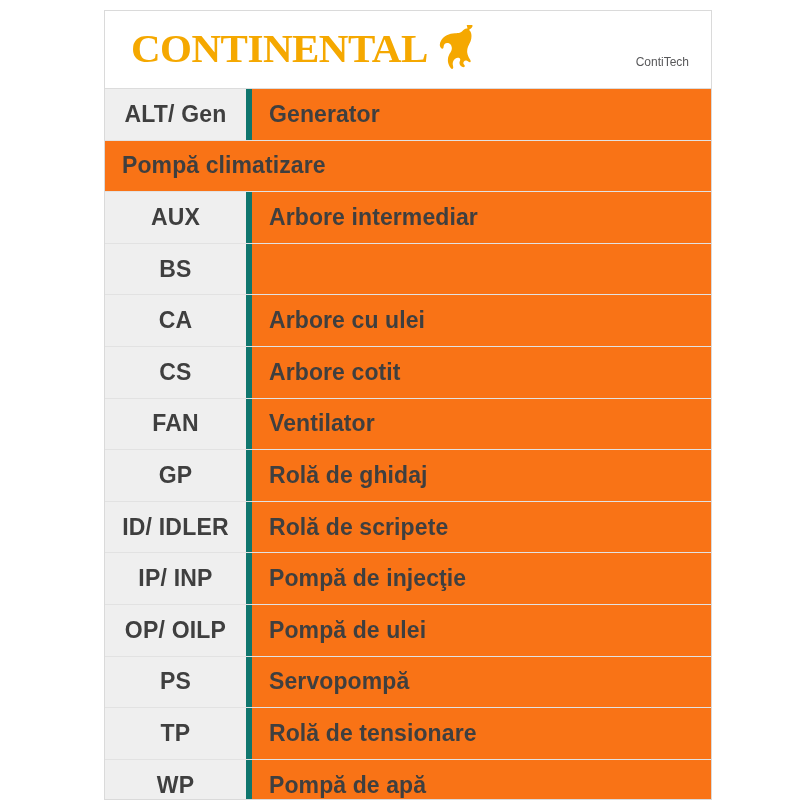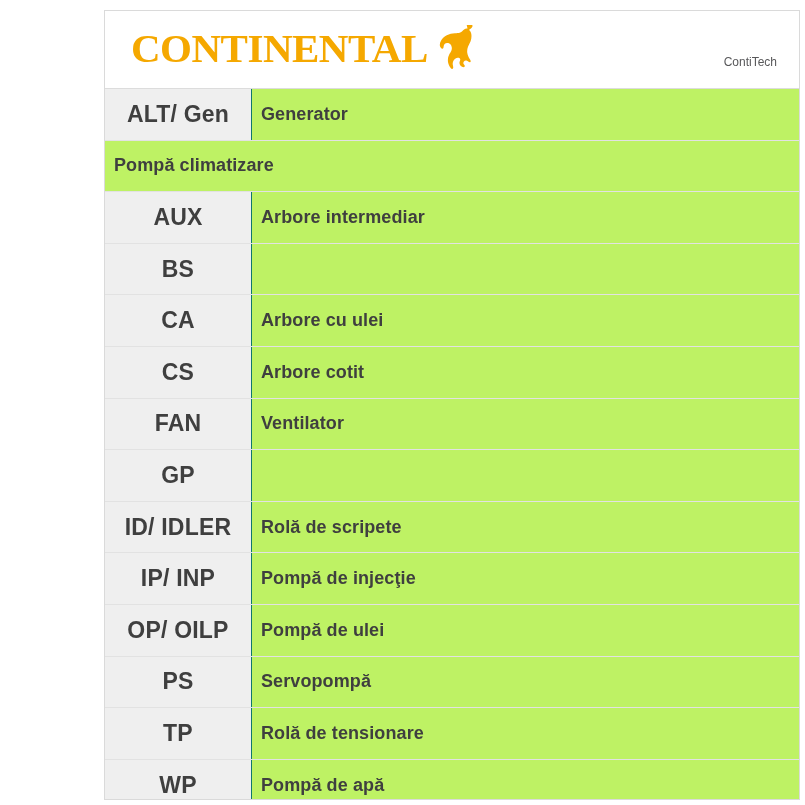--- a/index.html
+++ b/index.html
@@ -10,23 +10,23 @@
     width: 805px;
     height: 805px;
     background: #ffffff;
     font-family: "Liberation Sans", sans-serif;
     overflow: hidden;
   }
   .sheet {
     position: absolute;
     left: 104px;
     top: 10px;
-    width: 696px;
+    width: 608px;
     height: 790px;
-    background: #bef264;
+    background: #f97316;
     border: 1px solid #dadada;
     box-sizing: border-box;
     overflow: hidden;
   }
   
   .header {
     position: relative;
     height: 78px;
     border-bottom: 1px solid #dcdcdc;
     background: #ffffff;
@@ -74,37 +74,37 @@
     border-bottom: 1px solid #e2e2e2;
     box-sizing: border-box;
   }
   .row:last-child {
     border-bottom: none;
   }
   .cell-code {
     width: 147px;
     min-width: 147px;
     background: #efefef;
-    border-right: 1px solid #0f766e;
+    border-right: 6px solid #0f766e;
     display: flex;
     align-items: center;
     justify-content: center;
     box-sizing: border-box;
     font-size: 23px;
     font-weight: bold;
     color: #3f3f3f;
     letter-spacing: 0.2px;
   }
   .cell-desc {
     flex: 1;
     display: flex;
     align-items: center;
-    padding-left: 9px;
+    padding-left: 17px;
     box-sizing: border-box;
-    font-size: 18px;
+    font-size: 23px;
     font-weight: bold;
     color: #3f3f3f;
     letter-spacing: 0.1px;
   }
 </style>
 </head>
 <body>
 
 <div class="sheet">
 
@@ -150,20 +150,21 @@
       <div class="cell-desc">Arbore cotit</div>
     </div>
 
     <div class="row">
       <div class="cell-code">FAN</div>
       <div class="cell-desc">Ventilator</div>
     </div>
 
     <div class="row">
       <div class="cell-code">GP</div>
+      <div class="cell-desc">Rolă de ghidaj</div>
     </div>
 
     <div class="row">
       <div class="cell-code">ID/ IDLER</div>
       <div class="cell-desc">Rolă de scripete</div>
     </div>
 
     <div class="row">
       <div class="cell-code">IP/ INP</div>
       <div class="cell-desc">Pompă de injecţie</div>

